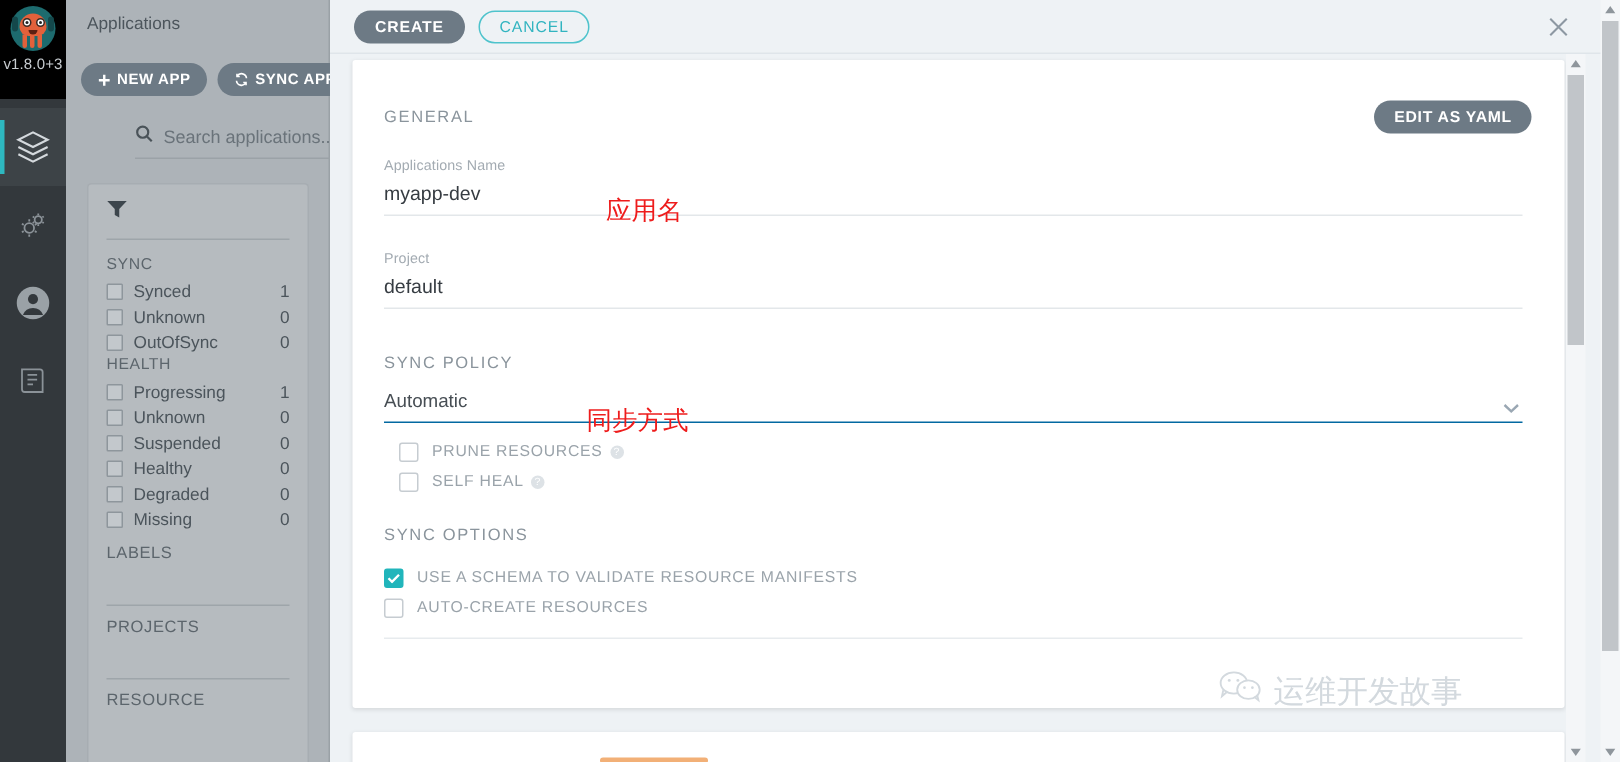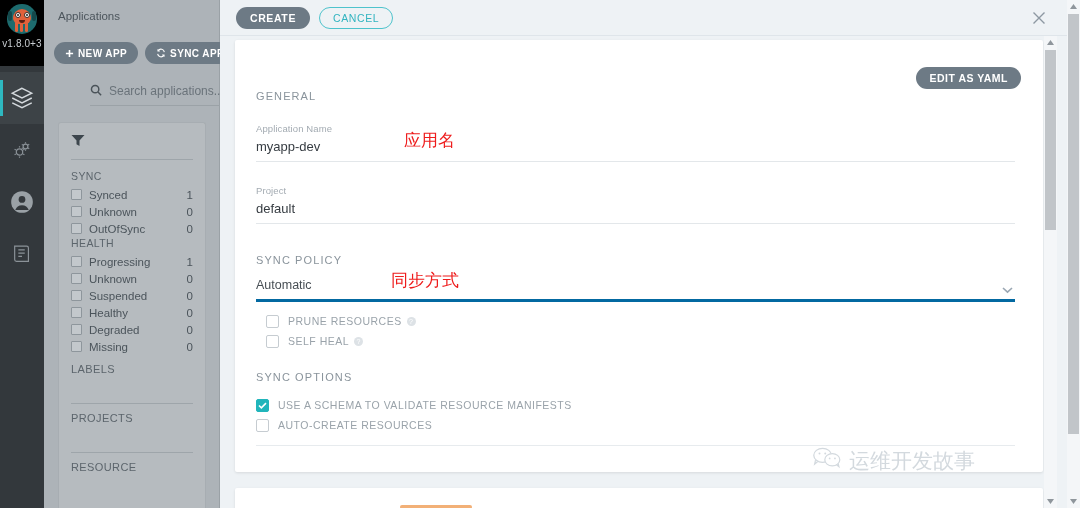--- a/index.html
+++ b/index.html
@@ -167,36 +167,36 @@
     background: #f2b077; border-radius: 2px;
   }
 
   .yaml-btn {
     position: absolute; right: 22px; top: 27px;
     height: 22px; border-radius: 11px; background: #6d7a85; color: #fff;
     font-size: 10.5px; font-weight: bold; letter-spacing: .5px;
     display: flex; align-items: center; padding: 0 13px; cursor: pointer;
   }
 
-  .form { position: absolute; left: 21px; top: 50px; right: 28px; }
+  .form { position: absolute; left: 21px; top: 32px; right: 28px; }
   .sect-label {
     font-size: 11px; color: #8a949c; letter-spacing: 1.1px; margin-bottom: 21px;
   }
   .field { position: relative; margin-bottom: 23px; }
   .field .flabel {
     font-size: 9.5px; color: #a3abb2; margin-bottom: 5px; letter-spacing: .1px;
   }
   .field .fvalue {
     font-size: 13px; color: #363c42; padding-bottom: 7px;
     border-bottom: 1px solid #e3e7ea;
   }
 
   .sel-value {
     font-size: 12.5px; color: #474e54; padding-bottom: 7px;
-    border-bottom: 3px solid #0369a1; position: relative;
+    border-bottom: 1px solid #0369a1; position: relative;
   }
   .chev {
     position: absolute; right: 2px; bottom: 9px; width: 11px; height: 7px;
   }
 
   .opt-row {
     display: flex; align-items: center; height: 20px;
     font-size: 10.5px; color: #9aa3aa; letter-spacing: .5px; cursor: pointer;
   }
   .opt-row .cb2 {
@@ -418,21 +418,21 @@
       </svg>
     </div>
 
     <div class="card">
       <div class="yaml-btn">EDIT AS YAML</div>
 
       <div class="form">
         <div class="sect-label">GENERAL</div>
 
         <div class="field">
-          <div class="flabel">Application Name</div>
+          <div class="flabel">Applications Name</div>
           <div class="fvalue">myapp-dev</div>
         </div>
 
         <div class="field" style="margin-bottom:30px">
           <div class="flabel">Project</div>
           <div class="fvalue">default</div>
         </div>
 
         <div>
           <div class="sect-label" style="margin-bottom:12px">SYNC POLICY</div>

